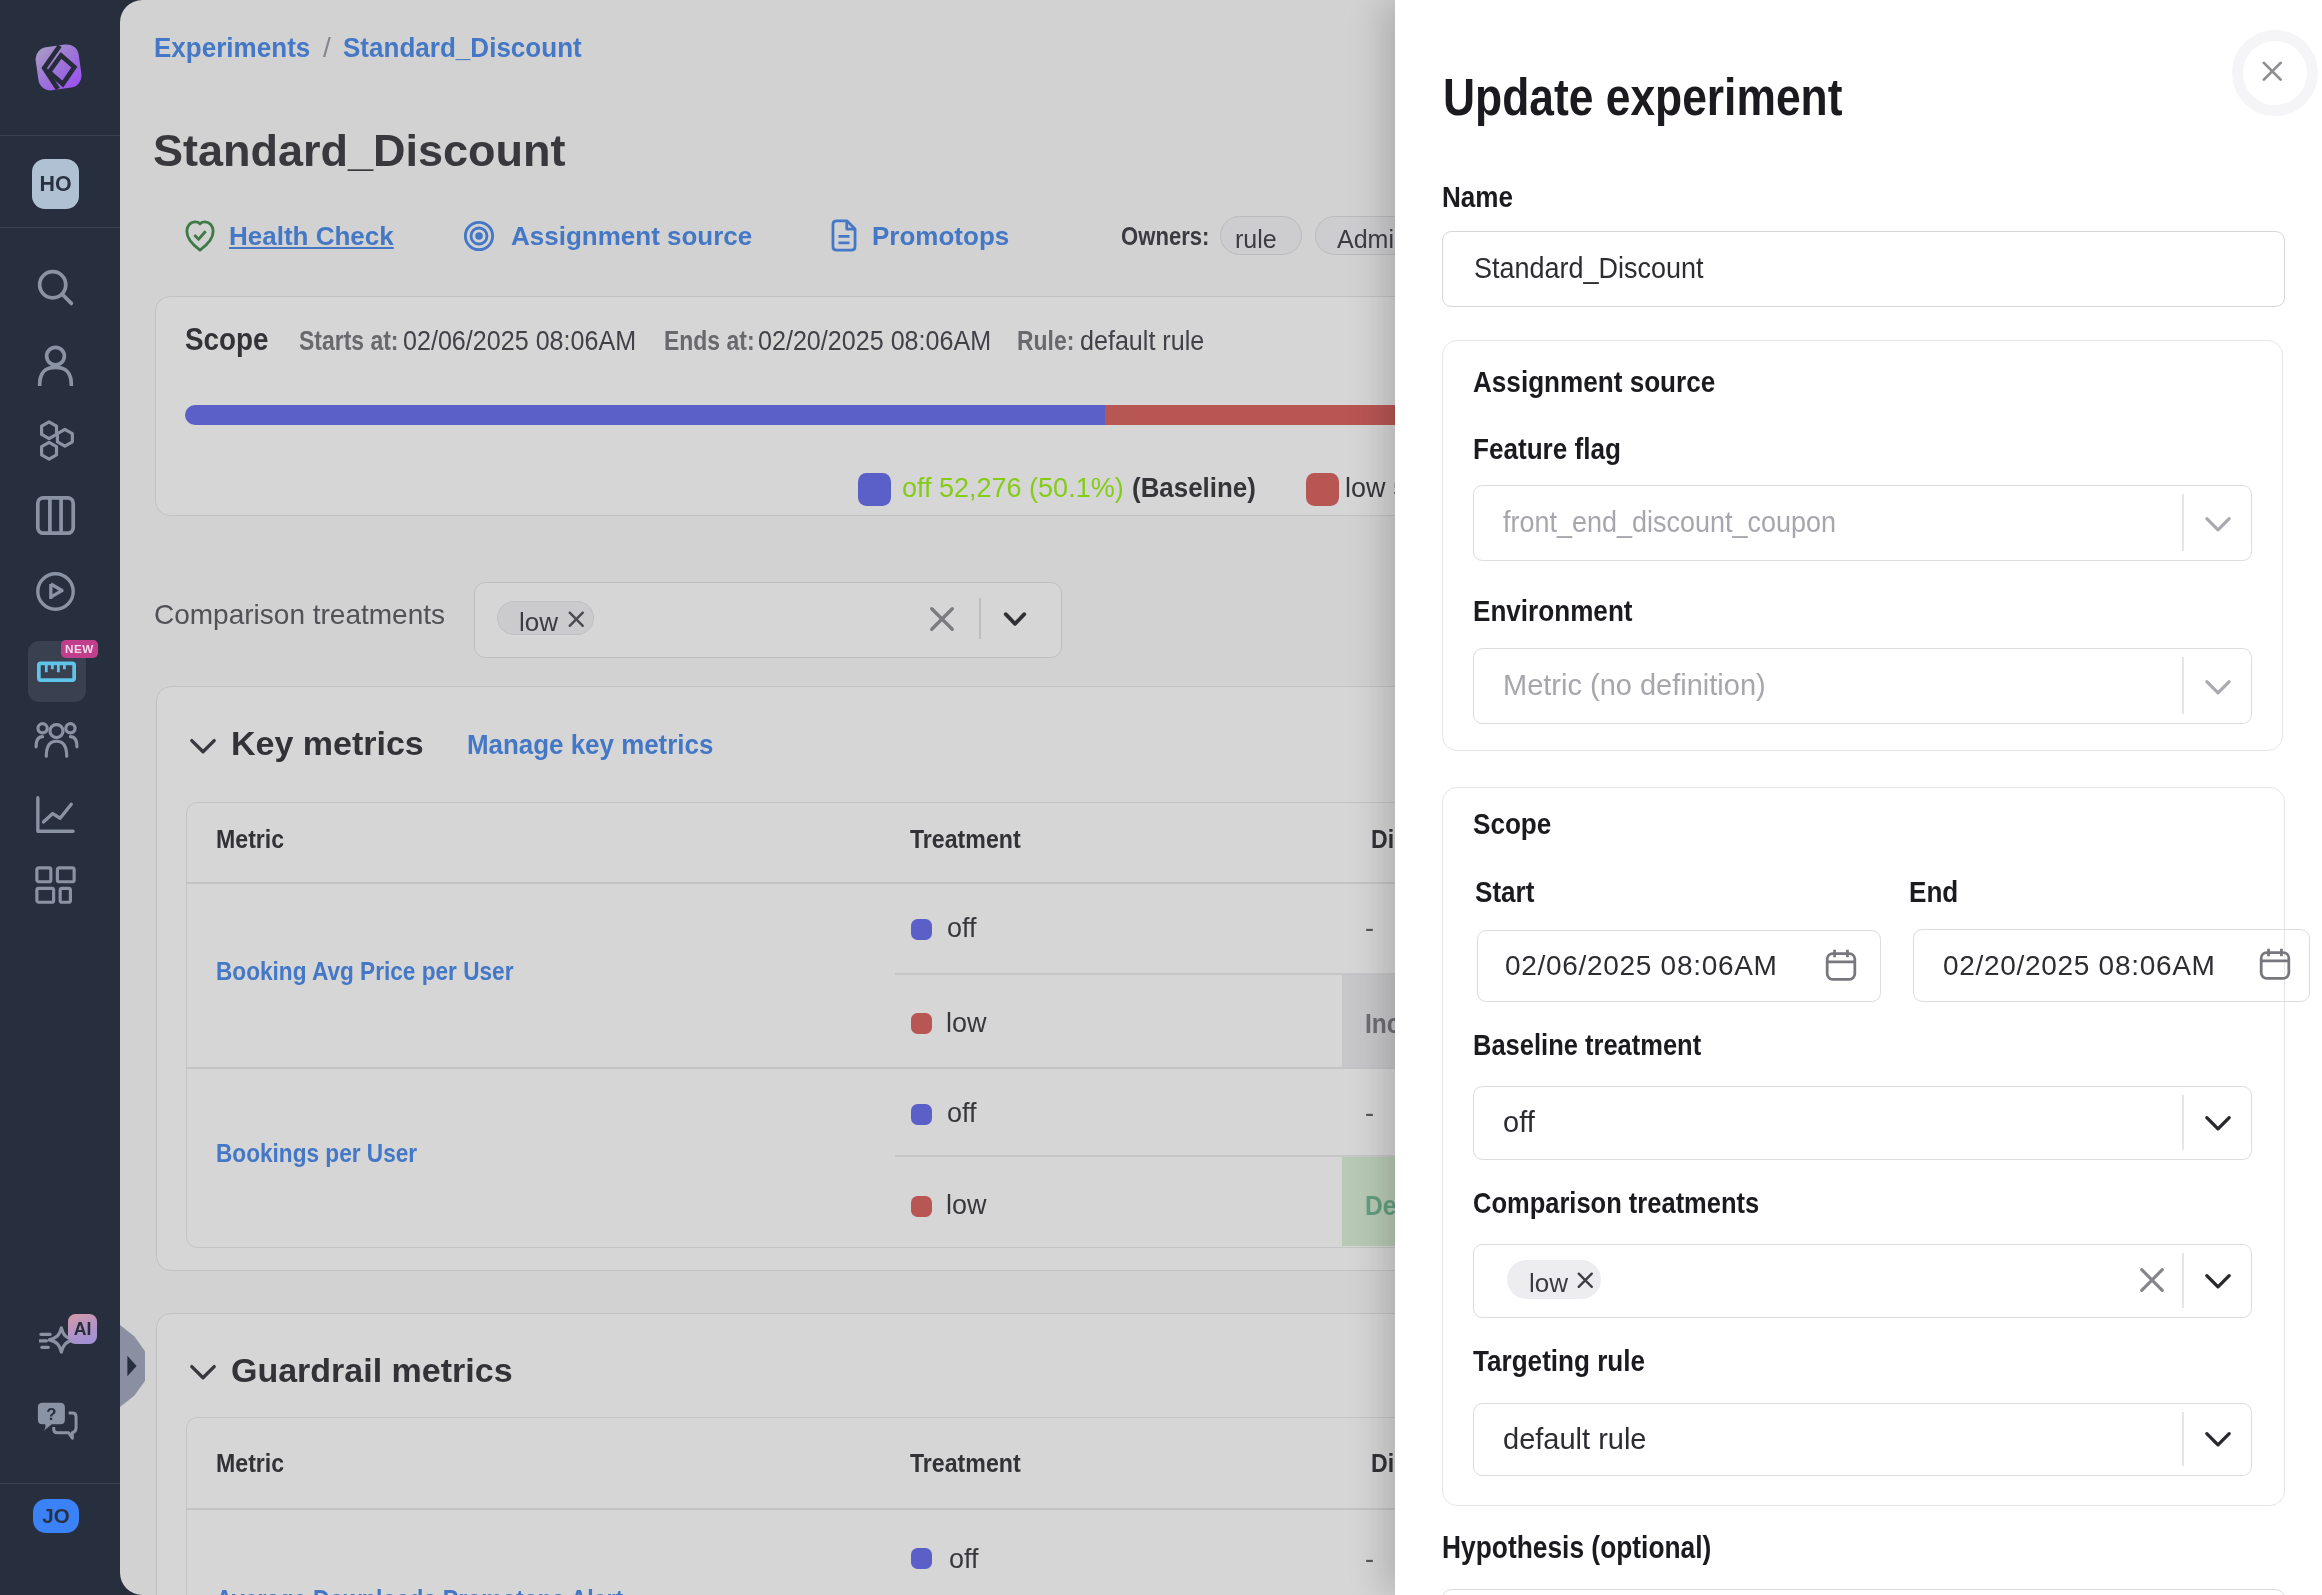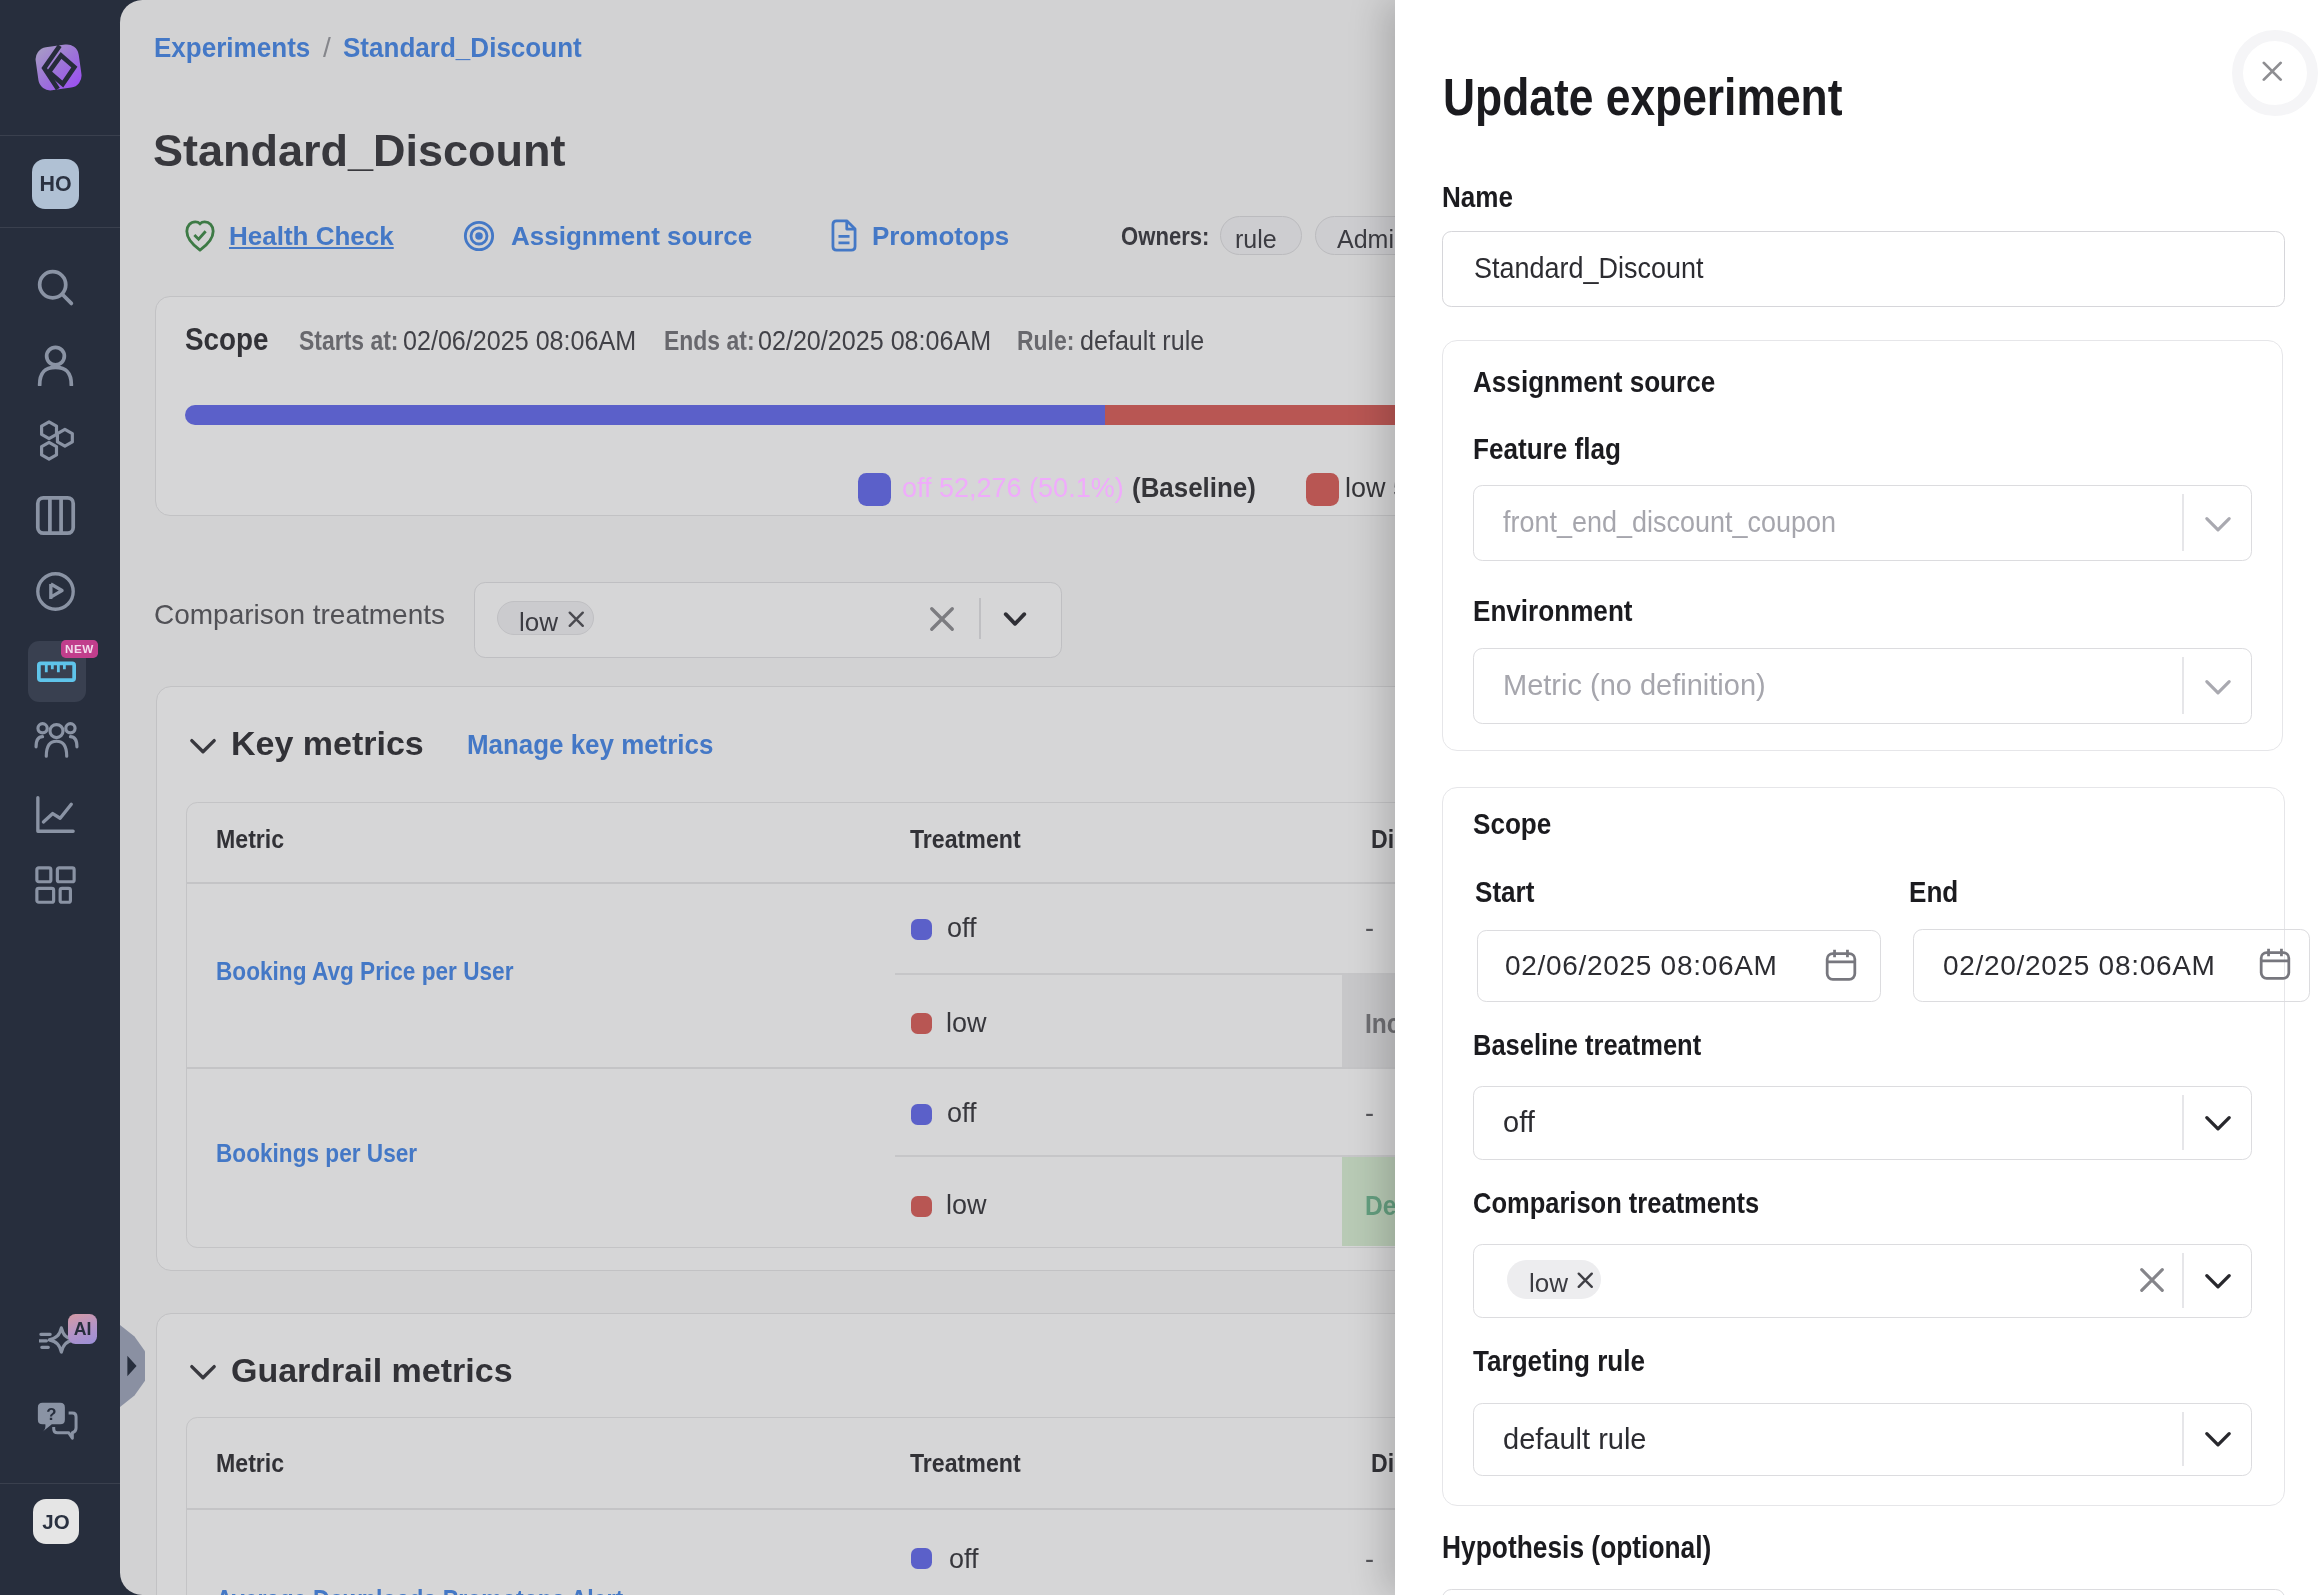--- a/index.html
+++ b/index.html
@@ -100,21 +100,21 @@
   <div class="abs" style="left:68px;top:1314px;width:29px;height:30px;border-radius:7.5px;background:linear-gradient(160deg,#d59aa4 0%,#b293c8 55%,#9a8fd8 100%);color:#272e3d;font-weight:bold;font-size:17.7px;display:flex;align-items:center;justify-content:center;">AI</div>
 
   <svg class="abs" style="left:35px;top:1401px" width="43" height="41" viewBox="0 0 46 44">
     <g fill="none" stroke="#8a93a4" stroke-width="3.2" stroke-linejoin="round">
       <path d="M20 28 L20 30 Q20 34 24 34 L36 34 L40 40 L40 34 Q44 33 44 29 L44 17 Q44 13 40 13 L36 13"></path>
     </g>
     <path d="M8 2 Q3 2 3 7 L3 20 Q3 25 8 25 L11 25 Q12 30 8 33 L18 25 L27 25 Q32 25 32 20 L32 7 Q32 2 27 2 Z" fill="#8a93a4"></path>
     <text x="17.5" y="20" font-size="18" font-weight="bold" fill="#272e3d" text-anchor="middle">?</text>
   </svg>
 
-  <div class="abs" style="left:33px;top:1499px;width:46px;height:45px;background:#e5e5e5;border-radius:13px;color:#2a3140;font-weight:bold;font-size:20.5px;display:flex;align-items:center;justify-content:center;">JO</div>
+  <div class="abs" style="left:33px;top:1499px;width:46px;height:34px;background:#3b82f6;border-radius:13px;color:#2a3140;font-weight:bold;font-size:20.5px;display:flex;align-items:center;justify-content:center;">JO</div>
 </div>
 
 <div class="abs" id="content" style="left:120px;top:0;width:2202px;height:1595px;background:#d2d2d3;border-radius:22.4px 0 0 22.4px;overflow:hidden;">
 </div>
 
 <div class="txt s93" style="left:154px;top:34px;font-size:28px;font-weight:bold;color:#4478c6;">Experiments</div>
 <div class="txt" style="left:323px;top:34px;font-size:28px;color:#85868b;">/</div>
 <div class="txt s93" style="left:343px;top:34px;font-size:28px;font-weight:bold;color:#4478c6;">Standard_Discount</div>
 
 <div class="txt" style="left:153px;top:128px;font-size:45px;font-weight:bold;color:#38383d;">Standard_Discount</div>
@@ -147,21 +147,21 @@
 <div class="txt s85" style="left:299px;top:328px;font-size:27px;font-weight:bold;color:#68686d;">Starts at:</div>
 <div class="txt s93" style="left:403px;top:328px;font-size:27px;color:#414147;">02/06/2025 08:06AM</div>
 <div class="txt s85" style="left:664px;top:328px;font-size:27px;font-weight:bold;color:#68686d;">Ends at:</div>
 <div class="txt s93" style="left:758px;top:328px;font-size:27px;color:#414147;">02/20/2025 08:06AM</div>
 <div class="txt s85" style="left:1017px;top:328px;font-size:27px;font-weight:bold;color:#68686d;">Rule:</div>
 <div class="txt s93" style="left:1080px;top:328px;font-size:27px;color:#414147;">default rule</div>
 <div class="abs" style="left:185px;top:405px;width:2051px;height:19.6px;border-radius:10.3px;background:#5b60c9;overflow:hidden;">
   <div class="abs" style="left:920px;top:0;width:1131px;height:19.6px;background:#b85653;"></div>
 </div>
 <div class="abs" style="left:858px;top:473px;width:33px;height:33px;border-radius:8.4px;background:#5b60c9;"></div>
-<div class="txt" style="left:902px;top:475px;font-size:27px;color:#f0abfc;text-align:right;">off 52,276 (50.1%)</div>
+<div class="txt" style="left:902px;top:475px;font-size:27px;color:#84cc16;text-align:right;">off 52,276 (50.1%)</div>
 <div class="txt s96" style="left:1132px;top:475px;font-size:27px;font-weight:bold;color:#353539;">(Baseline)</div>
 <div class="abs" style="left:1306px;top:473px;width:33px;height:33px;border-radius:8.4px;background:#b85653;"></div>
 <div class="txt" style="left:1345px;top:475px;font-size:27px;color:#353539;">low 52,048 (49.9%)</div>
 
 <div class="txt" style="left:154px;top:601px;font-size:28px;color:#515156;">Comparison treatments</div>
 <div class="sel" style="left:474px;top:582px;width:588px;height:76px;"></div>
 <div class="abs" style="left:497px;top:601px;width:97px;height:34px;background:#cbcbce;border:0.9px solid #c0c0c3;border-radius:17.7px;"></div>
 <div class="txt" style="left:519px;top:609px;font-size:26px;color:#3b3b41;">low</div>
 <svg class="abs" style="left:566px;top:609px" width="20.5" height="20.5" viewBox="0 0 22 22" stroke="#4a4a50" stroke-width="2.6" stroke-linecap="round">
     <path d="M4 4 L18 18 M18 4 L4 18"></path>

